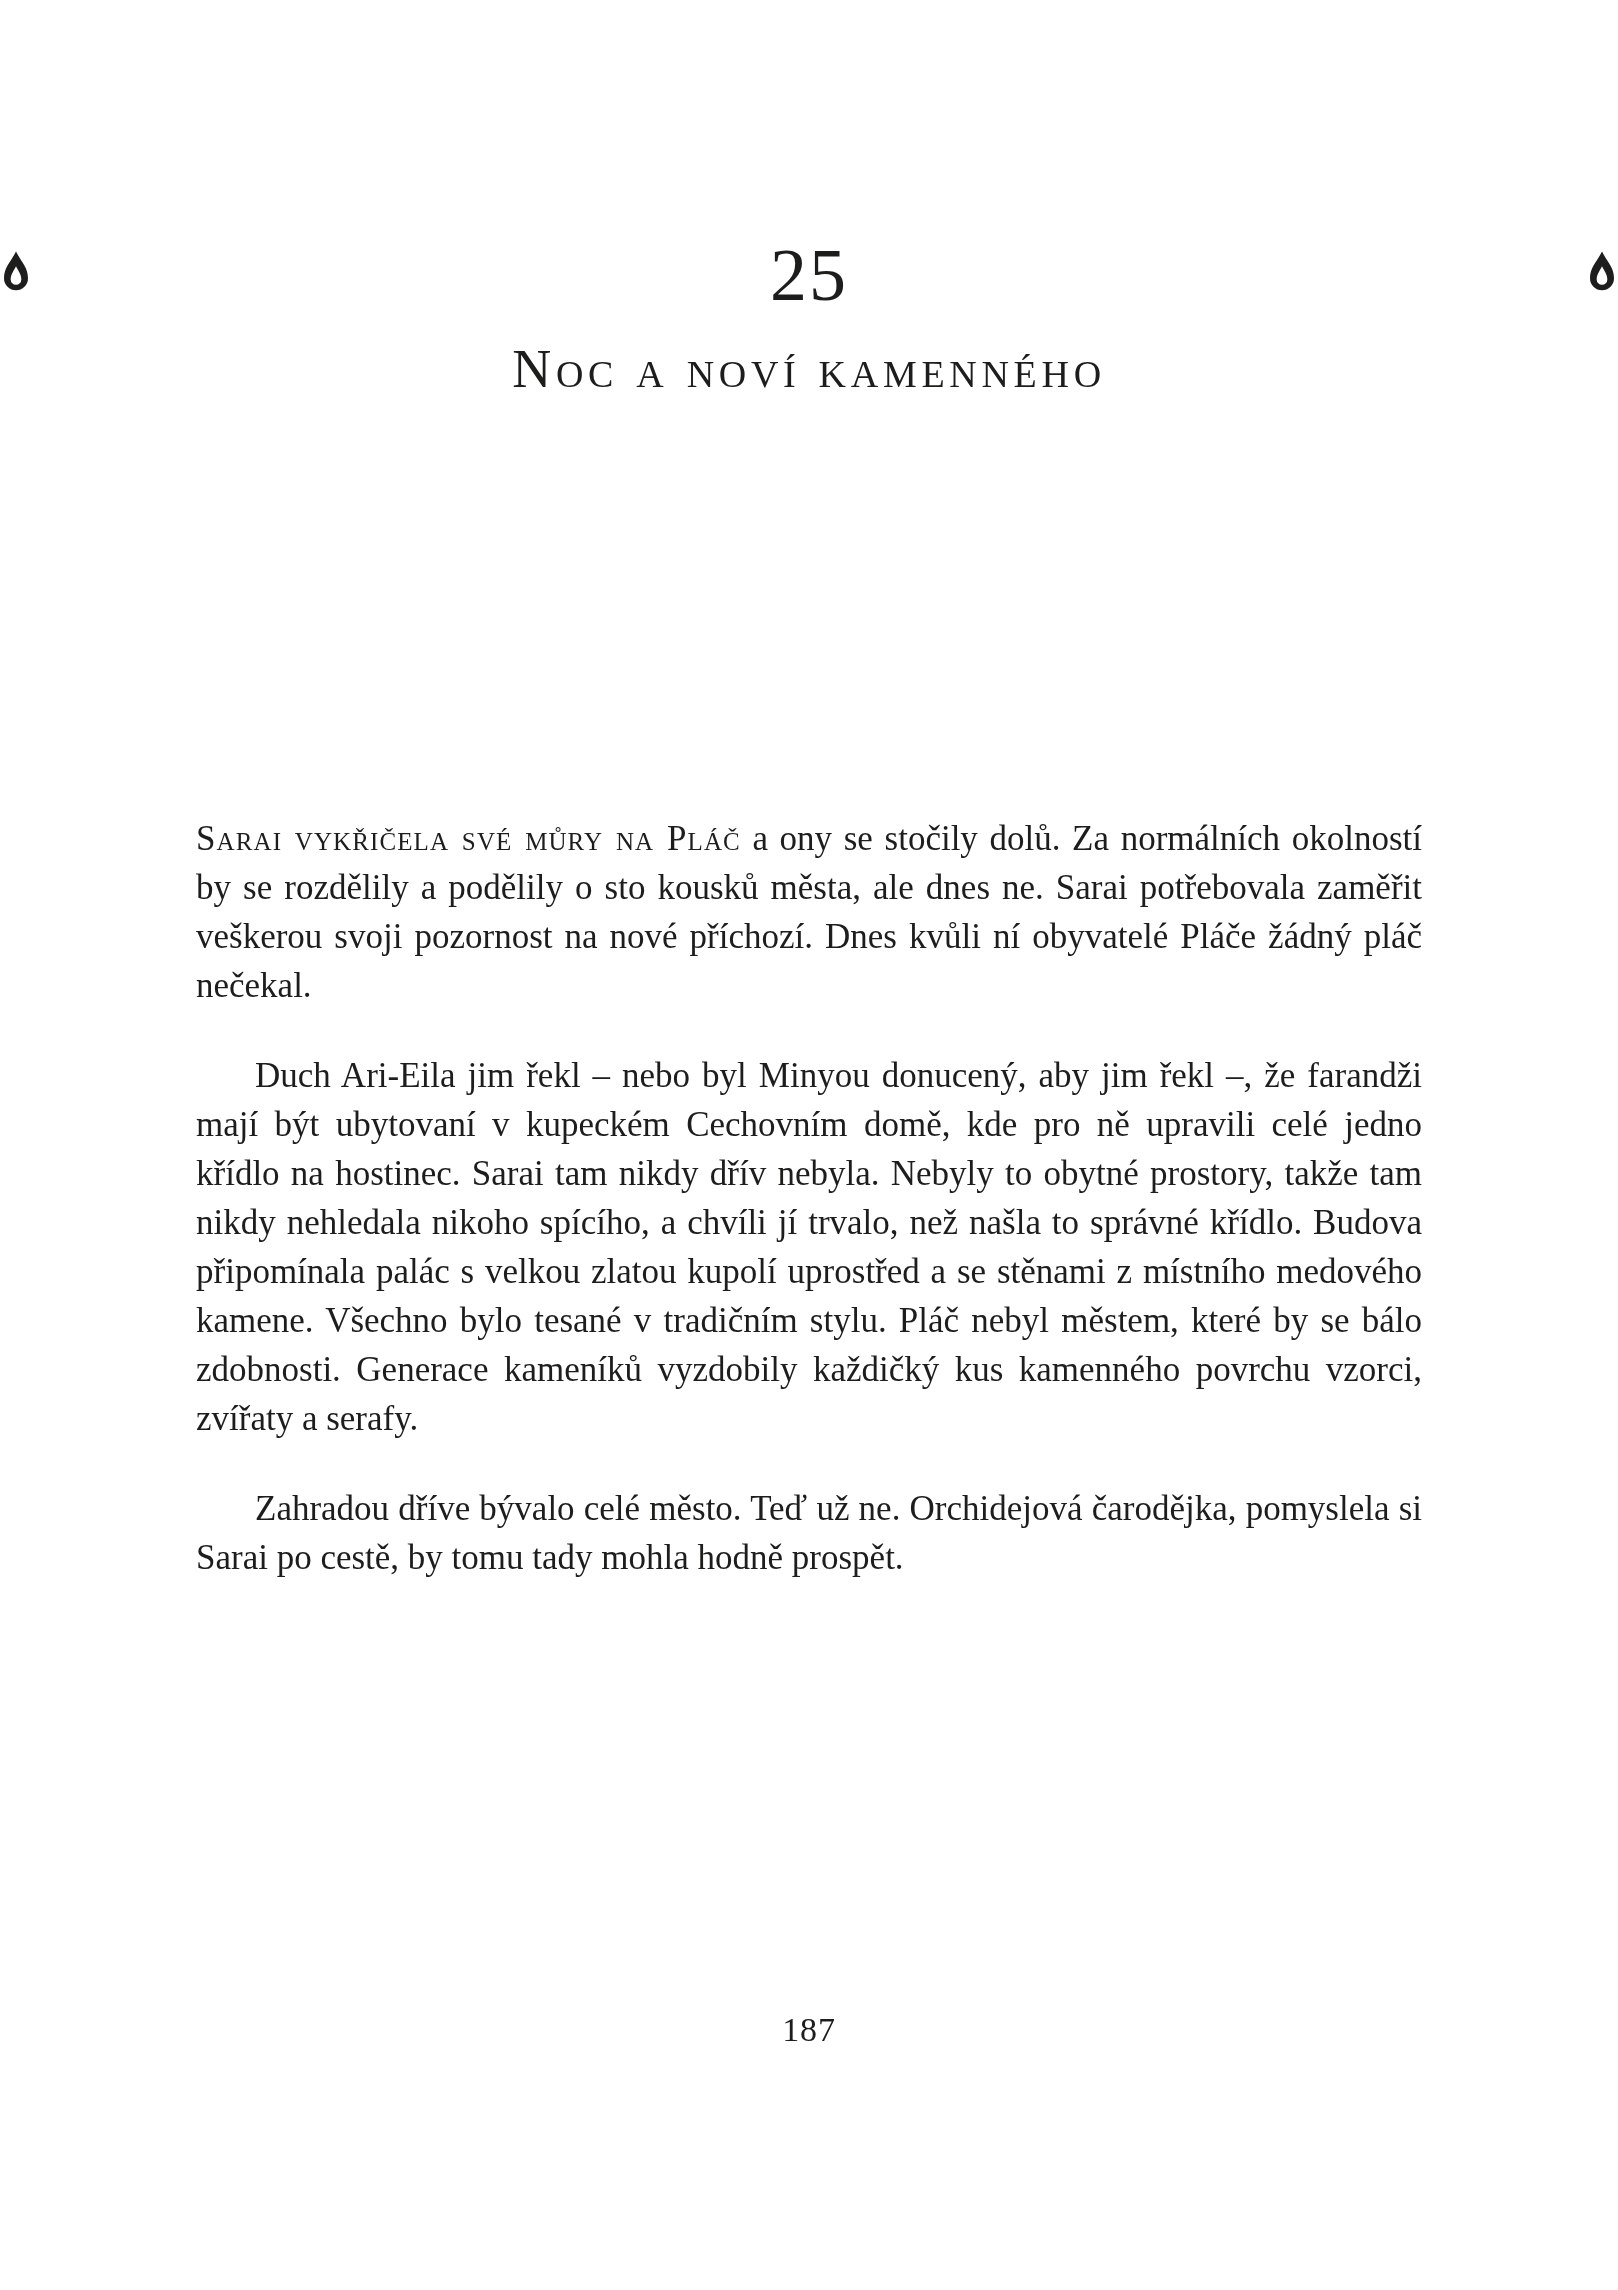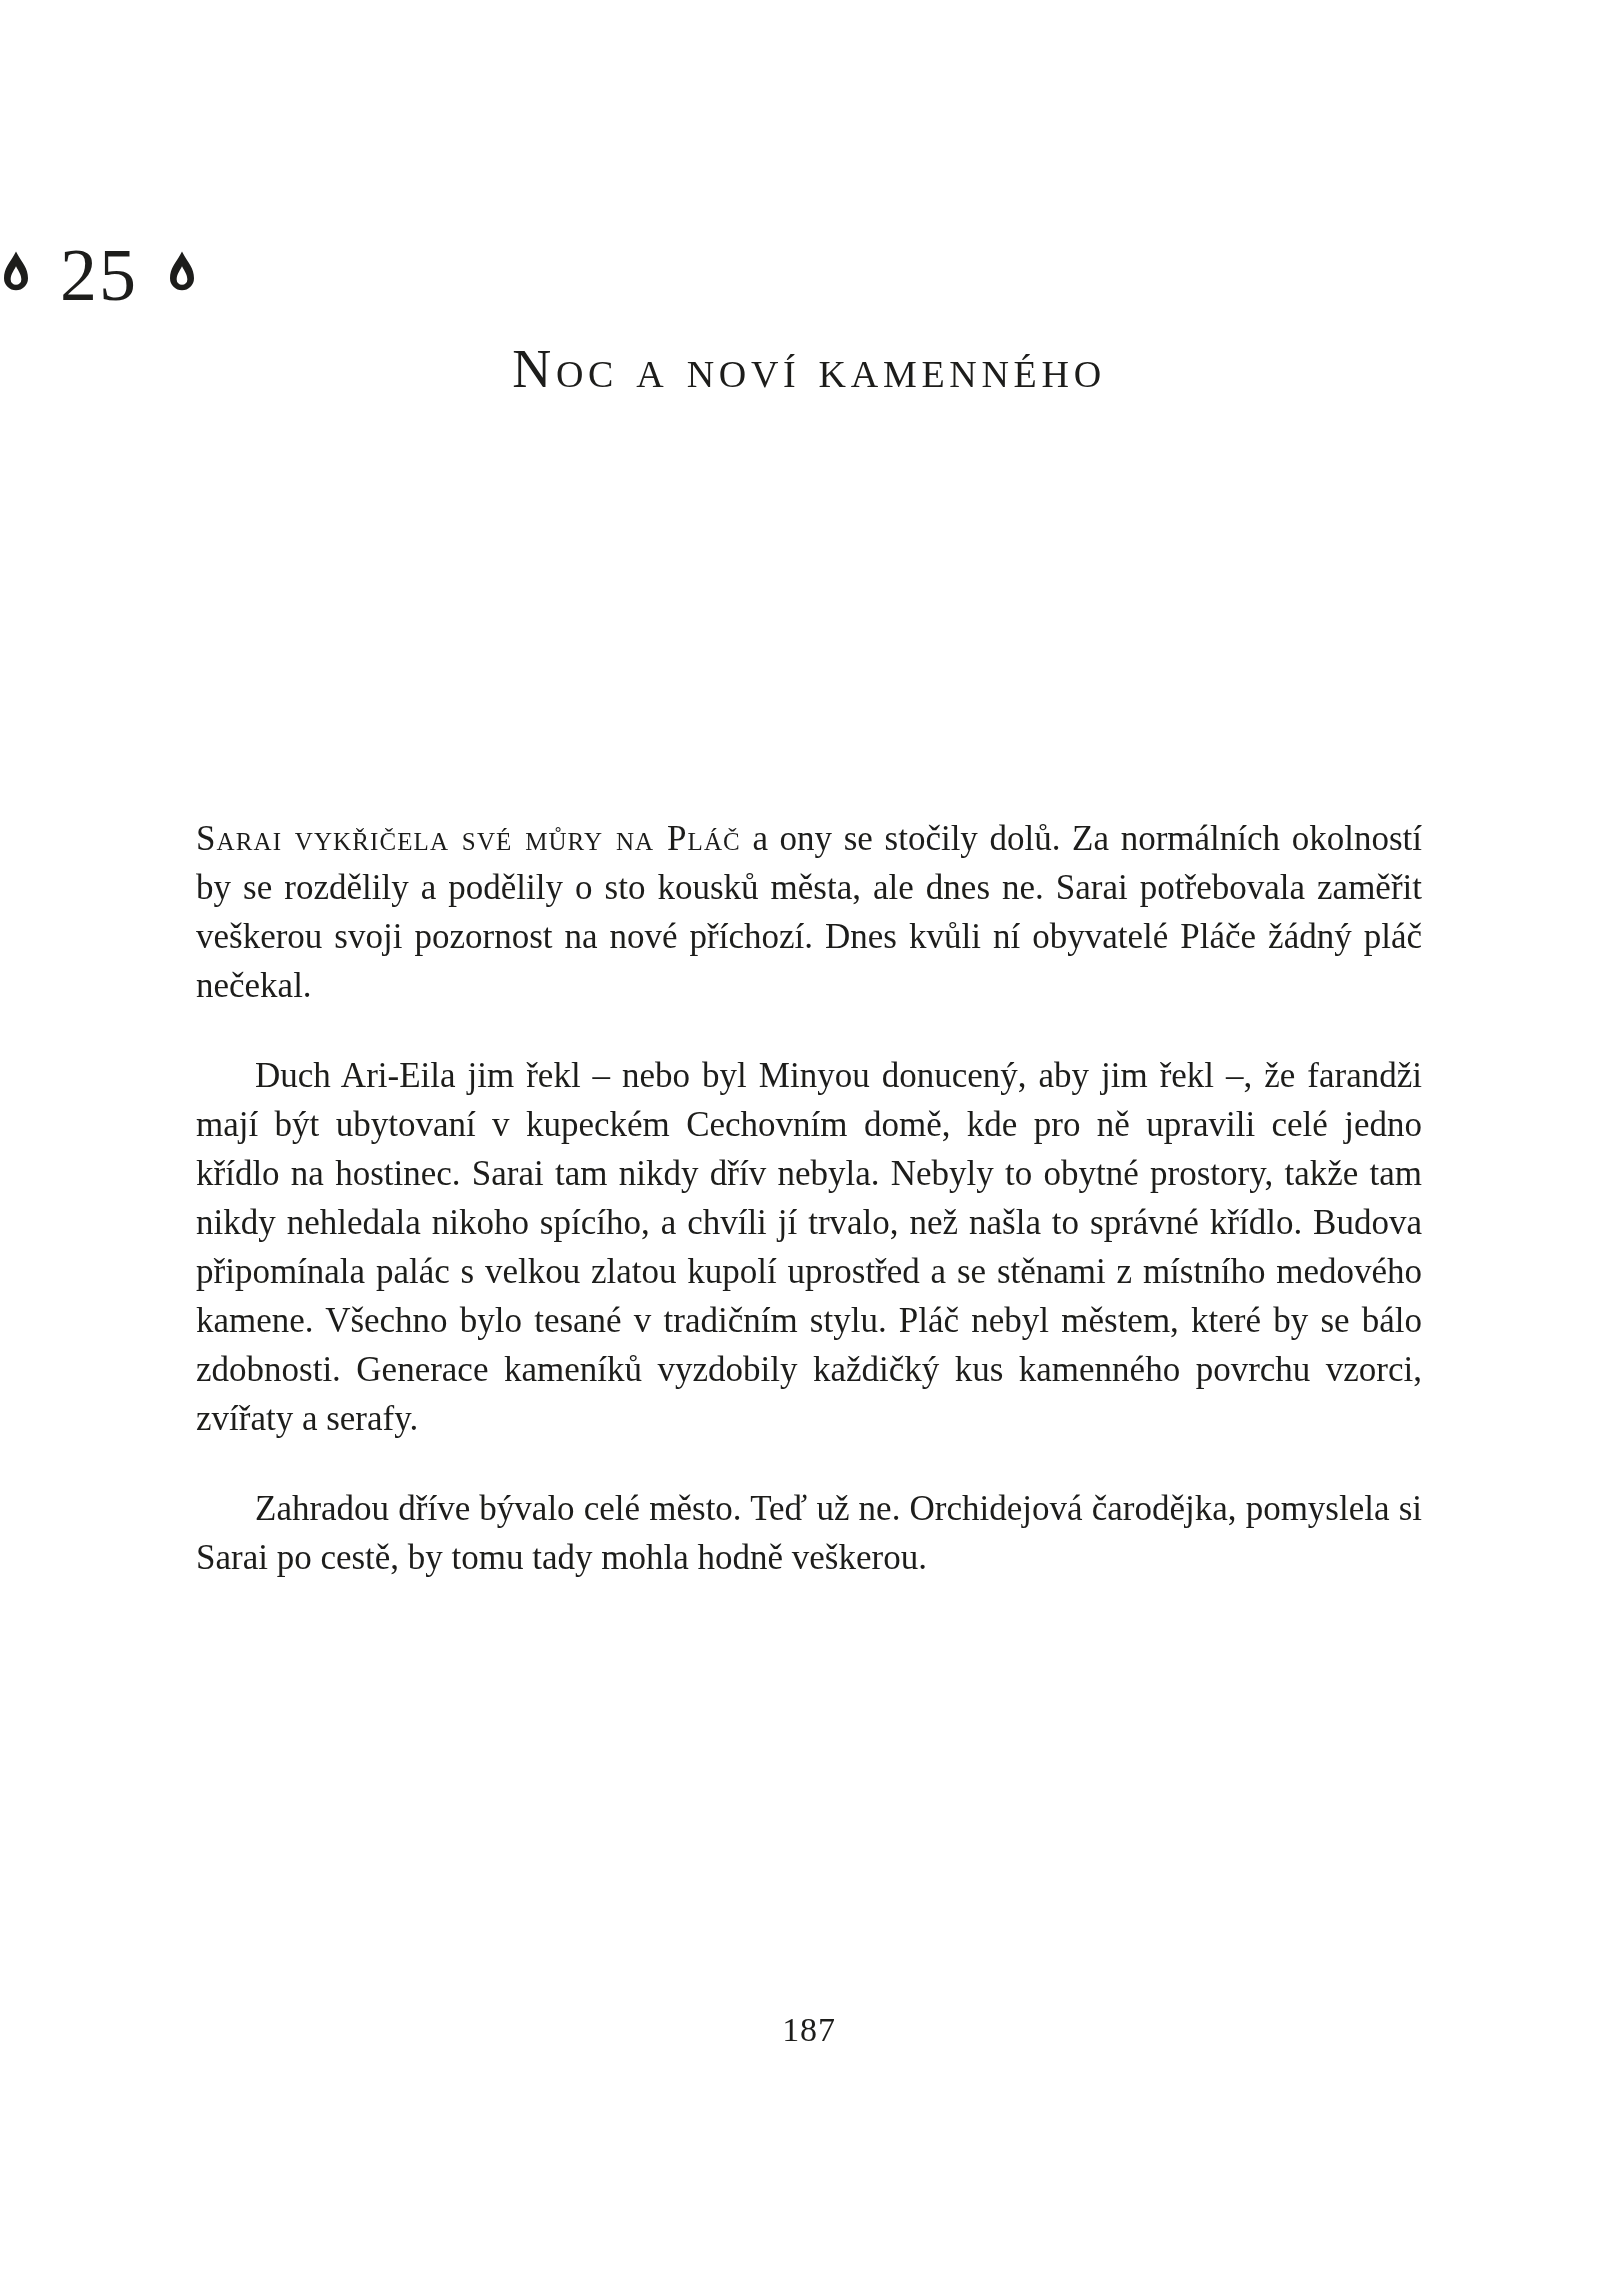--- a/index.html
+++ b/index.html
@@ -18,21 +18,21 @@
     box-sizing: border-box;
     overflow: hidden;
   }
   .chapter-heading {
     padding-top: 238px;
     text-align: center;
   }
   .chapter-number-row {
     display: flex;
     align-items: center;
-    justify-content: flex-start;
+    justify-content: space-between;
     gap: 28px;
   }
   .chapter-number {
     font-size: 74px;
     line-height: 1;
     font-weight: 400;
     letter-spacing: 1.9px;
   }
   .ornament { display: inline-block; }
   .ornament svg { width: 32px; height: 51px; display: block; }
@@ -89,21 +89,21 @@
           <path d="M12 12 C 10 16 8 18 8 22 a4 4 0 0 0 8 0 C 16 18 14 16 12 12 Z" fill="#ffffff"></path>
         </svg>
       </span>
     </div>
     <h1 class="chapter-title">Noc a noví kamenného</h1>
   </header>
 
   <main class="text-block">
     <p class="para"><span class="lead-caps">Sarai vykřičela své můry na Pláč</span><span> a ony se stočily dolů. Za normálních okolností by se rozdělily a podělily o sto kousků města, ale dnes ne. Sarai potřebovala zaměřit veškerou svoji pozornost na nové příchozí. Dnes kvůli ní obyvatelé Pláče žádný pláč nečekal.</span></p>
     <p class="para indent">Duch Ari-Eila jim řekl – nebo byl Minyou donucený, aby jim řekl –, že farandži mají být ubytovaní v kupeckém Cechovním domě, kde pro ně upravili celé jedno křídlo na hostinec. Sarai tam nikdy dřív nebyla. Nebyly to obytné prostory, takže tam nikdy nehledala nikoho spícího, a chvíli jí trvalo, než našla to správné křídlo. Budova připomínala palác s velkou zlatou kupolí uprostřed a se stěnami z místního medového kamene. Všechno bylo tesané v tradičním stylu. Pláč nebyl městem, které by se bálo zdobnosti. Generace kameníků vyzdobily každičký kus kamenného povrchu vzorci, zvířaty a serafy.</p>
-    <p class="para indent">Zahradou dříve bývalo celé město. Teď už ne. Orchidejová čarodějka, pomyslela si Sarai po cestě, by tomu tady mohla hodně veškerou.</p>
+    <p class="para indent">Zahradou dříve bývalo celé město. Teď už ne. Orchidejová čarodějka, pomyslela si Sarai po cestě, by tomu tady mohla hodně prospět.</p>
   </main>
 
   <footer>
     <div class="page-number">187</div>
   </footer>
 
 </div>
 
 
 </body></html>

